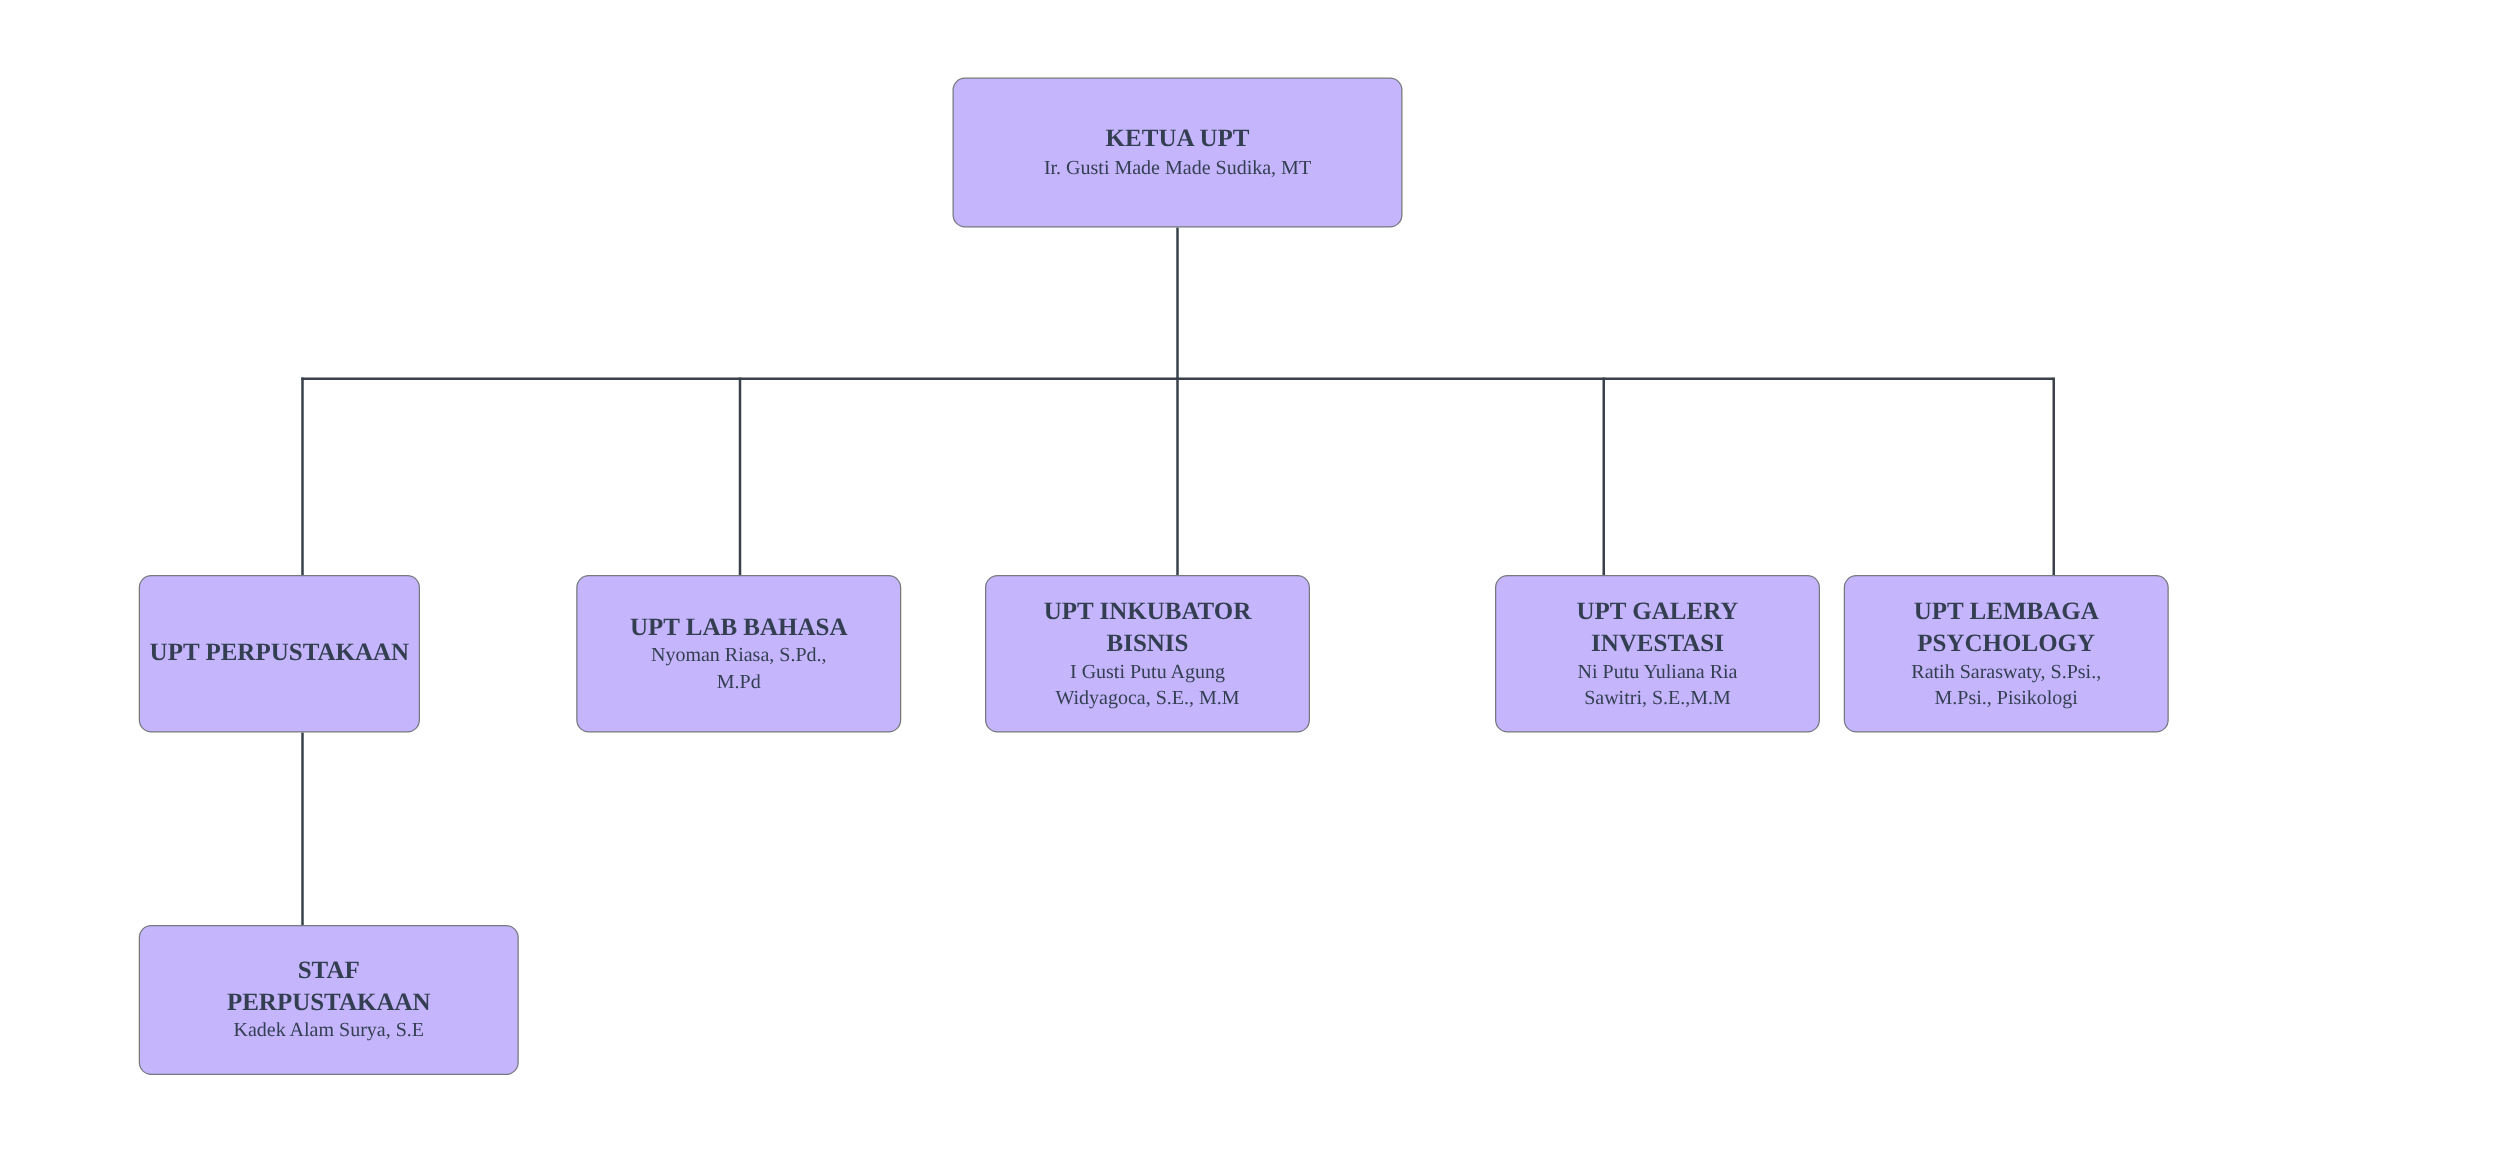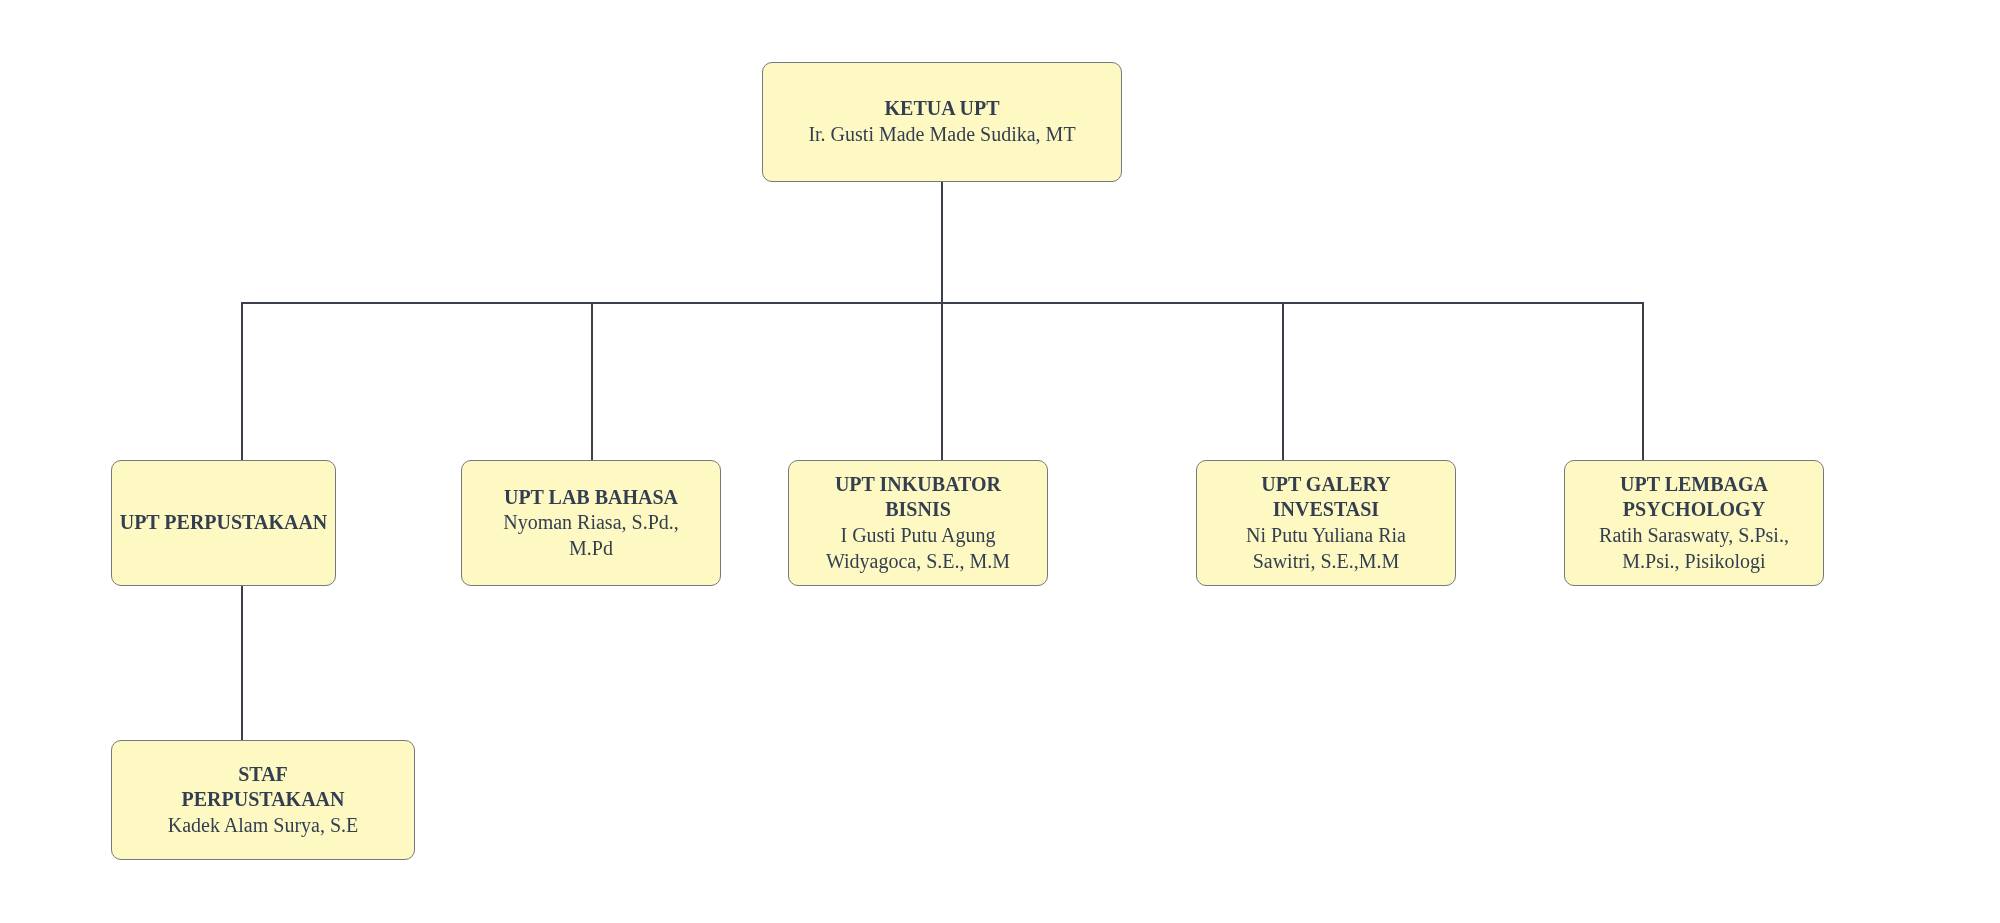--- a/index.html
+++ b/index.html
@@ -12,55 +12,55 @@
     width: 2000px;
     height: 923px;
     background: var(--color-background, #ffffff);
     font-family: "Liberation Serif", "DejaVu Serif", serif;
     color: var(--color-text, #333F50);
     overflow: hidden;
   }
   .node {
     position: absolute;
     box-sizing: border-box;
-    background: #fef9c3;
+    background: #c4b5fd;
     border: 1.5px solid var(--color-node_border, #75787d);
     border-radius: 10px;
     display: flex;
     flex-direction: column;
     justify-content: center;
     align-items: center;
     text-align: center;
     padding: 6px 6px;
   }
   .node-title {
     font-weight: bold;
     font-size: 20px;
     line-height: 1.28;
     white-space: pre-line;
   }
   .node-name {
-    font-size: 20px;
+    font-size: 16px;
     line-height: 1.28;
     white-space: pre-line;
   }
   .connector {
     position: absolute;
     background: var(--color-connector, #3a414b);
   }
   .connector.v { width: 1.5px; }
   .connector.h { height: 1.5px; }
 
   
   .n-ketua  { left: 762px;  top: 62px;  width: 360px; height: 120px; }
   .n-child1 { left: 111px;  top: 460px; width: 225px; height: 126px; }
   .n-child2 { left: 461px;  top: 460px; width: 260px; height: 126px; }
   .n-child3 { left: 788px;  top: 460px; width: 260px; height: 126px; }
   .n-child4 { left: 1152px; top: 460px; width: 260px; height: 126px; margin-left: 44px; }
-  .n-child5 { left: 1564px; top: 460px; width: 260px; height: 126px; }
+  .n-child5 { left: 1475px; top: 460px; width: 260px; height: 126px; }
   .n-staf   { left: 111px;  top: 740px; width: 304px; height: 120px; }
 
   
   .c-stem        { left: 941px;  top: 182px; height: 121px; }
   .c-hbar        { left: 241px;  top: 302px; width: 1402px; }
   .c-drop1       { left: 241px;  top: 302px; height: 158px; }
   .c-drop2       { left: 591px;  top: 302px; height: 158px; }
   .c-drop3       { left: 941px;  top: 302px; height: 158px; }
   .c-drop4       { left: 1282px; top: 302px; height: 158px; }
   .c-drop5       { left: 1642px; top: 302px; height: 158px; }

